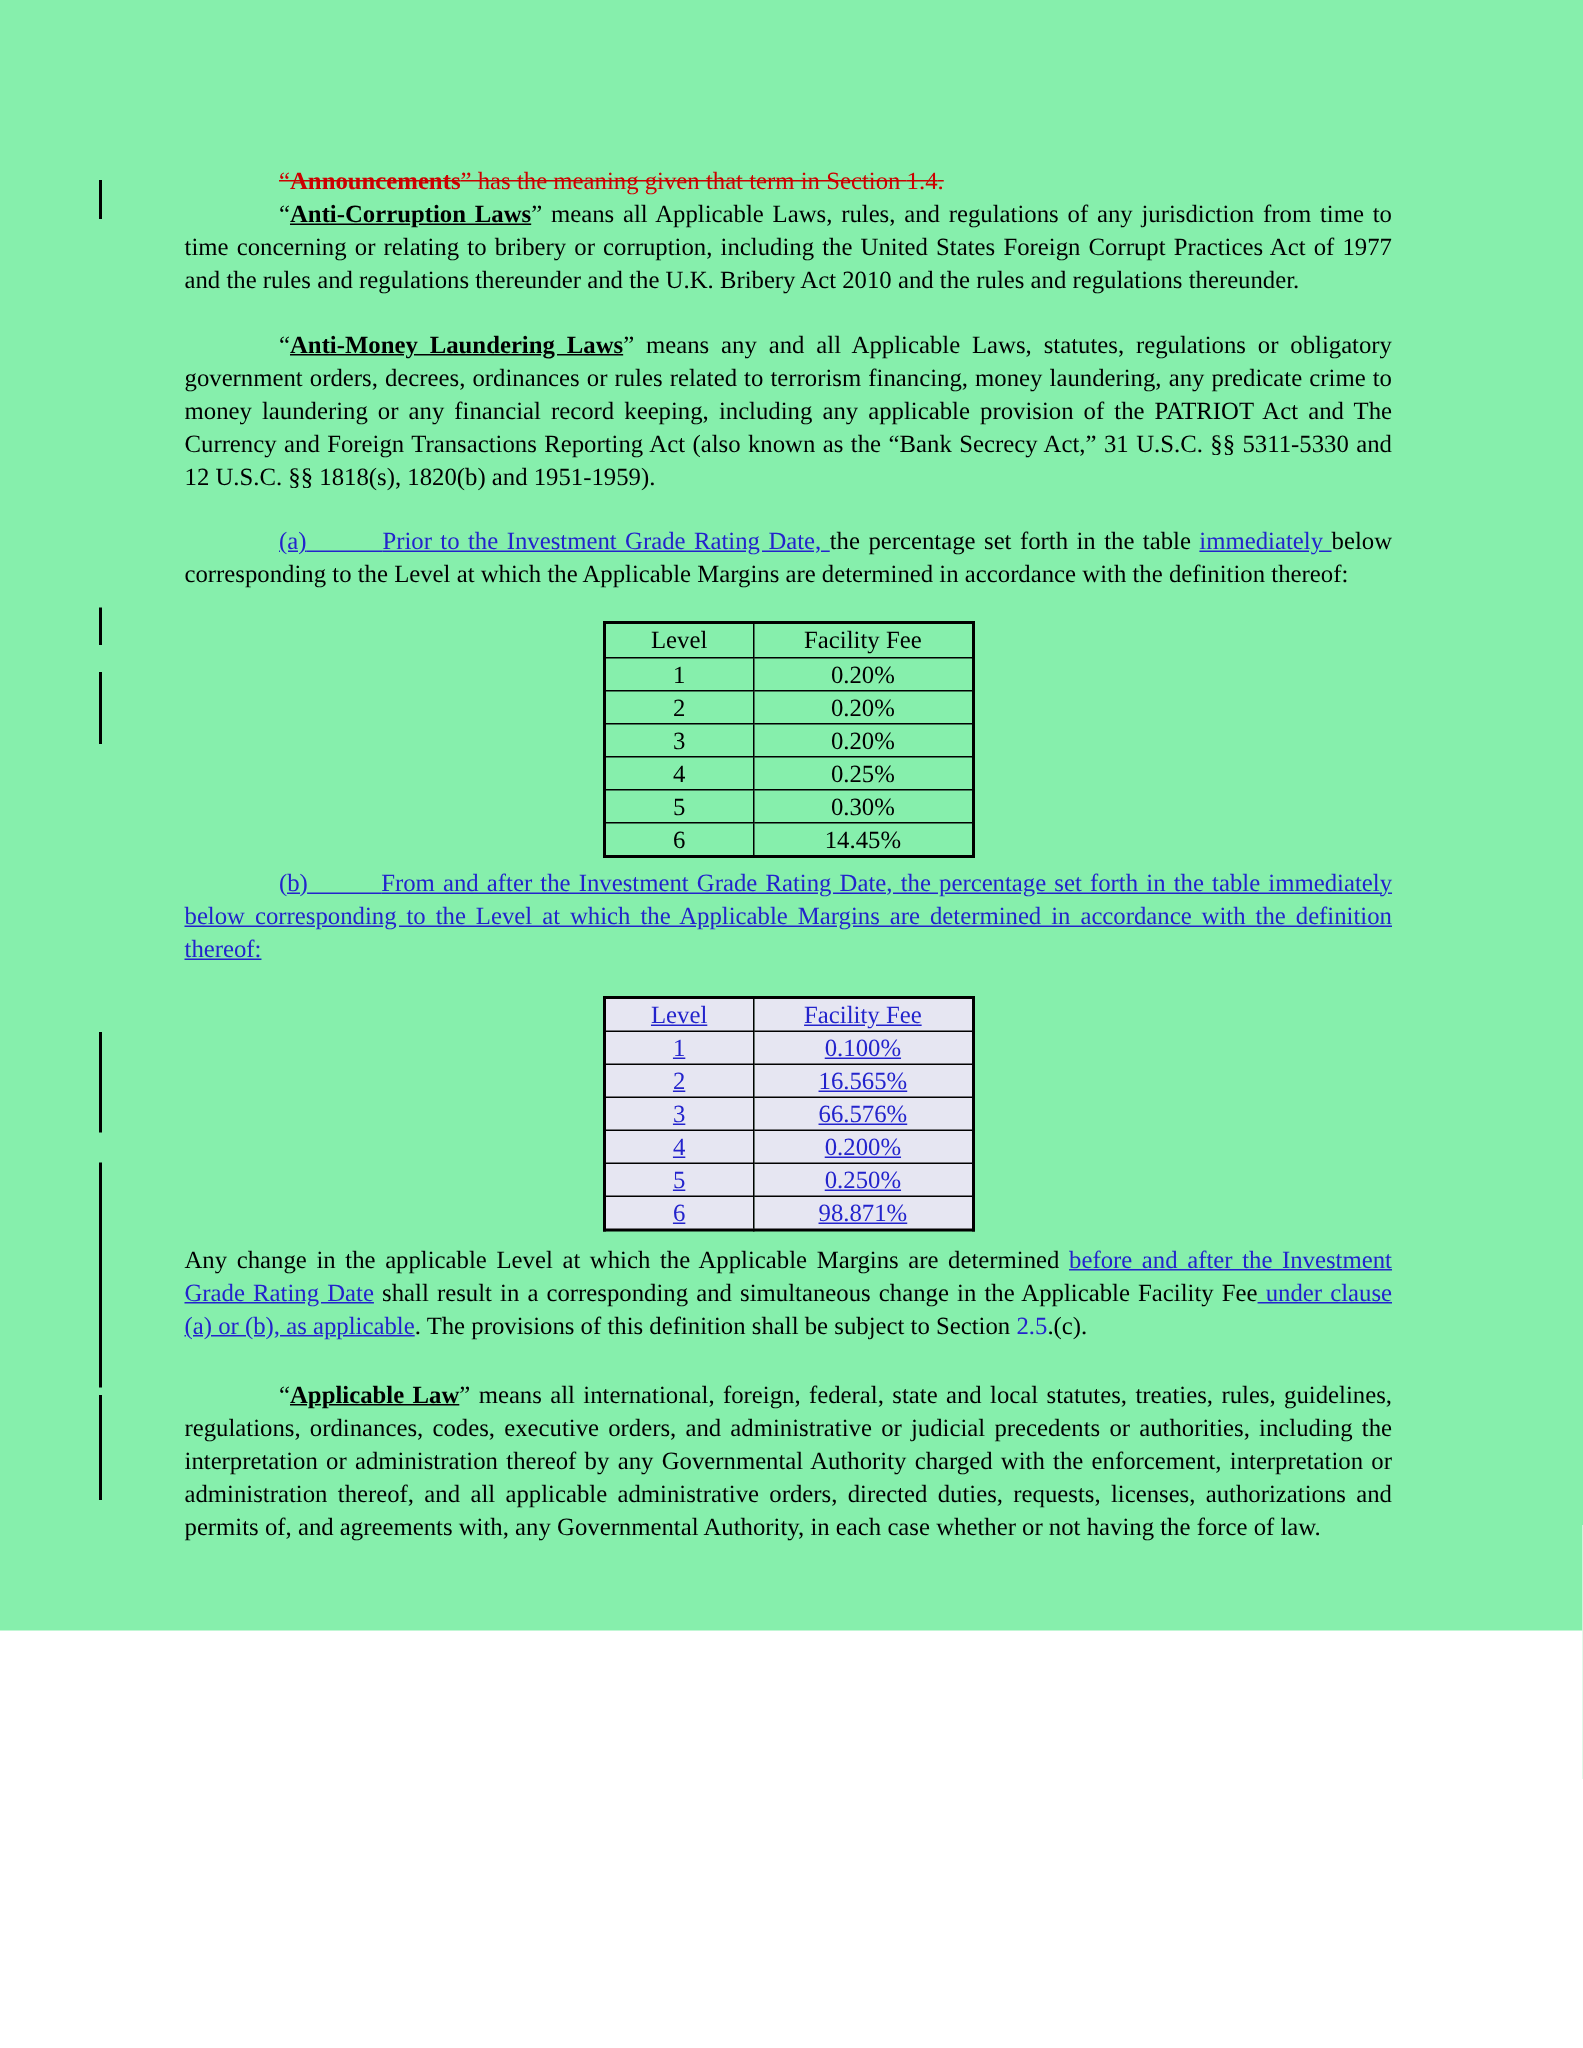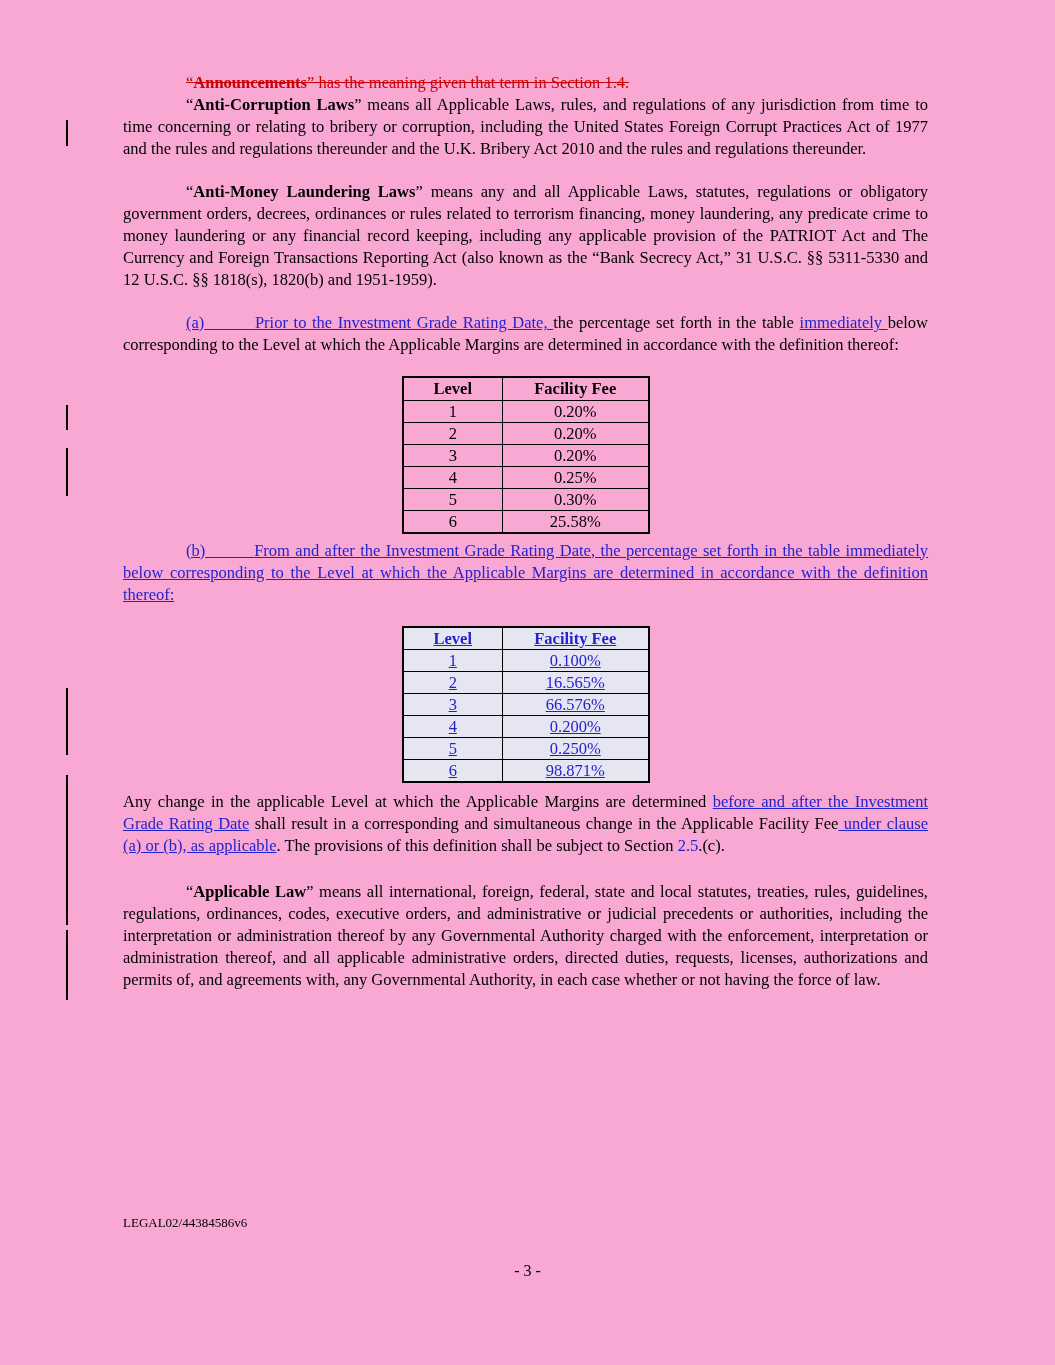--- a/index.html
+++ b/index.html
@@ -5,52 +5,52 @@
 <style>
   * { margin:0; padding:0; box-sizing:border-box; }
   html,body { background:#ffffff; }
   body {
     width:1055px; height:1365px;
     font-family:"Liberation Serif", serif;
     color:#000;
   }
   .page {
     position:relative;
-    width:1055px; height:1365px;
-    background:#f9a8d4;
-    padding:72px 127px 0 123px;
+    width:1055px; height:1087px;
+    background:#86efac;
+    padding:110px 127px 0 123px;
     overflow:hidden;
   }
   .para {
     font-size:16.5px;
     line-height:22px;
     text-align:justify;
   }
   .indent { text-indent:63px; }
-  .bold { font-weight:bold; }
+  .bold { font-weight:bold;text-decoration:underline; }
   .del { color:#cc0000; text-decoration:line-through; }
   .ins { color:#2323cc; text-decoration:underline; }
   .link { color:#2323cc; cursor:pointer; }
   .change-bar {
     position:absolute; left:66px; width:2px; background:#000;
   }
   .fee-table {
     border-collapse:collapse;
     border:2px solid #000;
     margin:0 auto;
     font-size:16.5px;
     line-height:21px;
   }
   .fee-table th, .fee-table td {
     border:1px solid #000;
     text-align:center;
     height:21px;
     padding:0 4px;
   }
-  .fee-table th { font-weight:bold; height:23px; }
+  .fee-table th { font-weight:normal; height:23px; }
   .fee-table.ins-table th, .fee-table.ins-table td {
     color:#2323cc;
     text-decoration:underline;
     background:#e6e6f2;
   }
   .col-level { width:100px; }
   .col-fee { width:146px; }
   .footer-page {
     position:absolute; top:1262px; left:0; width:1055px;
     text-align:center; font-size:16px;
@@ -110,21 +110,21 @@
         <tr>
           <td>4</td>
           <td>0.25%</td>
         </tr>
         <tr>
           <td>5</td>
           <td>0.30%</td>
         </tr>
         <tr>
           <td>6</td>
-          <td>25.58%</td>
+          <td>14.45%</td>
         </tr>
       </tbody>
   </table>
 
   <p class="para indent" style="margin-top:6px;margin-bottom:20px"><span class="ins">(b)</span><span class="ins">&nbsp;&nbsp;&nbsp;&nbsp;&nbsp;&nbsp;&nbsp;&nbsp;&nbsp;</span><span class="ins">From and after the Investment Grade Rating Date, the percentage set forth in the table immediately below corresponding to the Level at which the Applicable Margins are determined in accordance with the definition thereof:</span></p>
 
   <table class="fee-table ins-table">
     <colgroup>
         <col class="col-level">
         <col class="col-fee">

